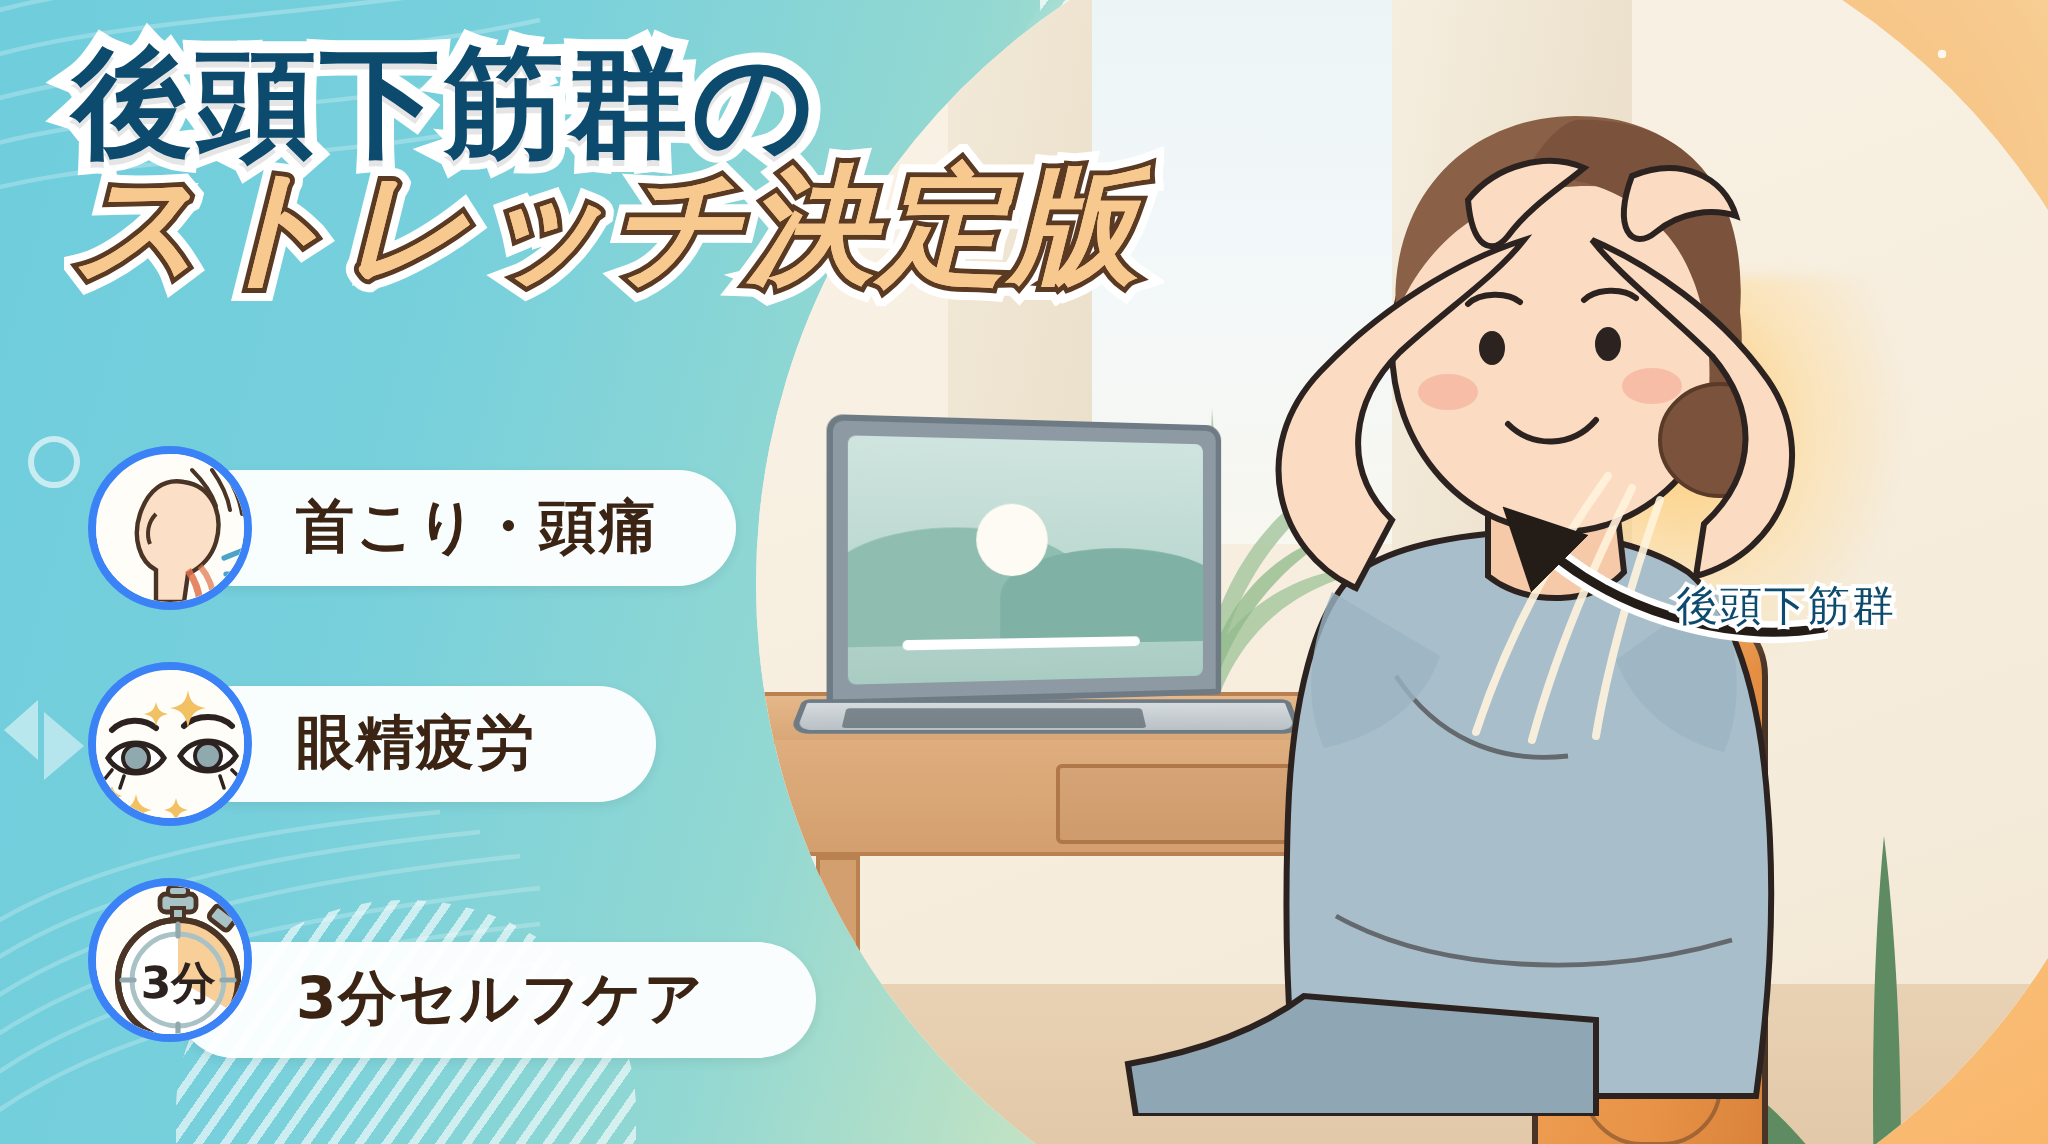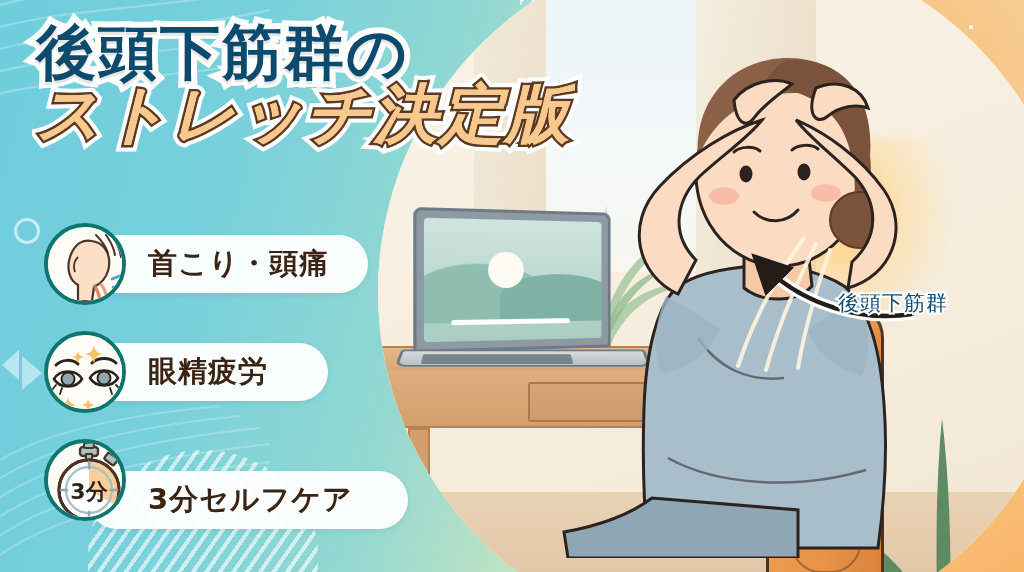--- a/index.html
+++ b/index.html
@@ -129,21 +129,21 @@
       color:#F8C98E;white-space:nowrap;}
 
   
   .badges{position:absolute;left:44px;top:222px;z-index:8;}
   .badge{position:relative;height:84px;margin-bottom:24px;display:flex;align-items:center;}
   .badge-pill{position:absolute;left:44px;height:58px;border-radius:29px;
     background:rgba(255,255,255,.95);display:flex;align-items:center;
     padding:0 26px 0 60px;box-shadow:0 2px 6px rgba(0,0,0,.07);text-align:right;}
   .badge-text{font-size:29px;font-weight:900;color:#3C2415;letter-spacing:1px;white-space:nowrap;}
   .badge-icon{position:relative;z-index:3;width:82px;height:82px;border-radius:50%;
-    background:#FFFDF8;border:4px solid #0f766e;overflow:hidden;flex:none;}
+    background:#FFFDF8;border:4px solid #3b82f6;overflow:hidden;flex:none;}
 
   .b1 .badge-pill{width:280px;}
   .b2 .badge-pill{width:240px;}
   .b3 .badge-pill{width:320px;margin-top:39px;}
 </style>
 </head>
 <body>
 
 <div id="stage">
 

